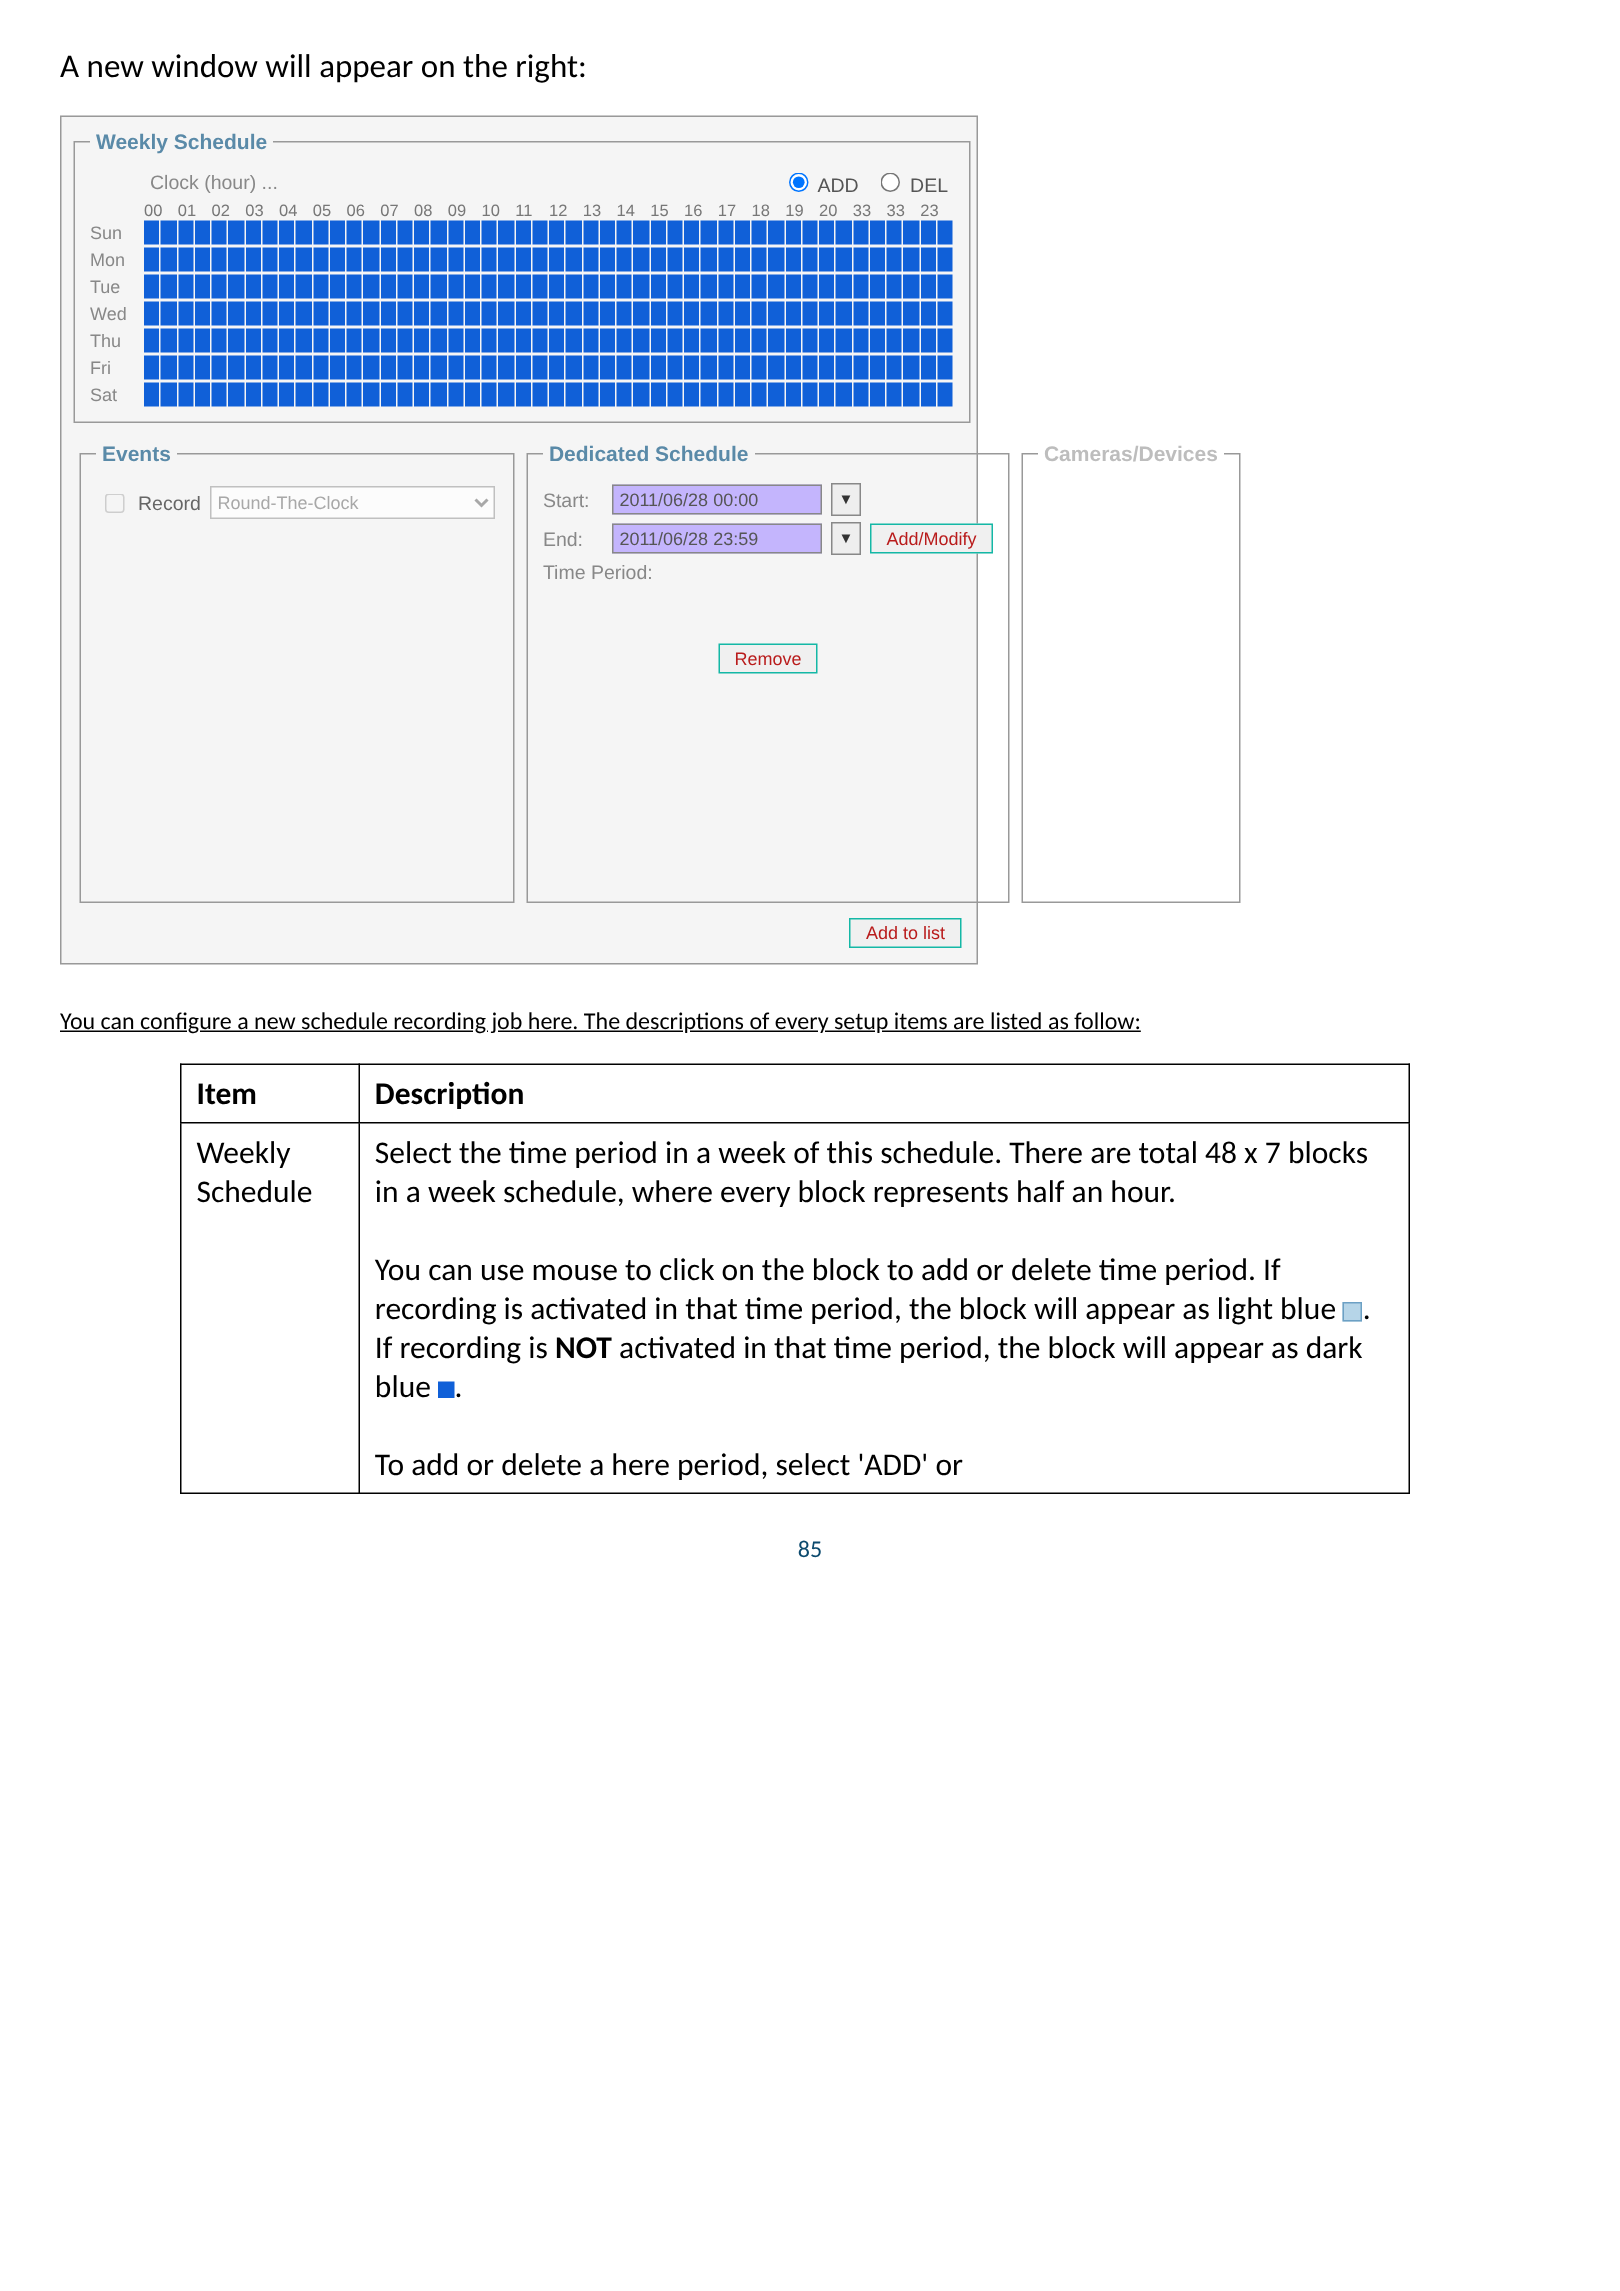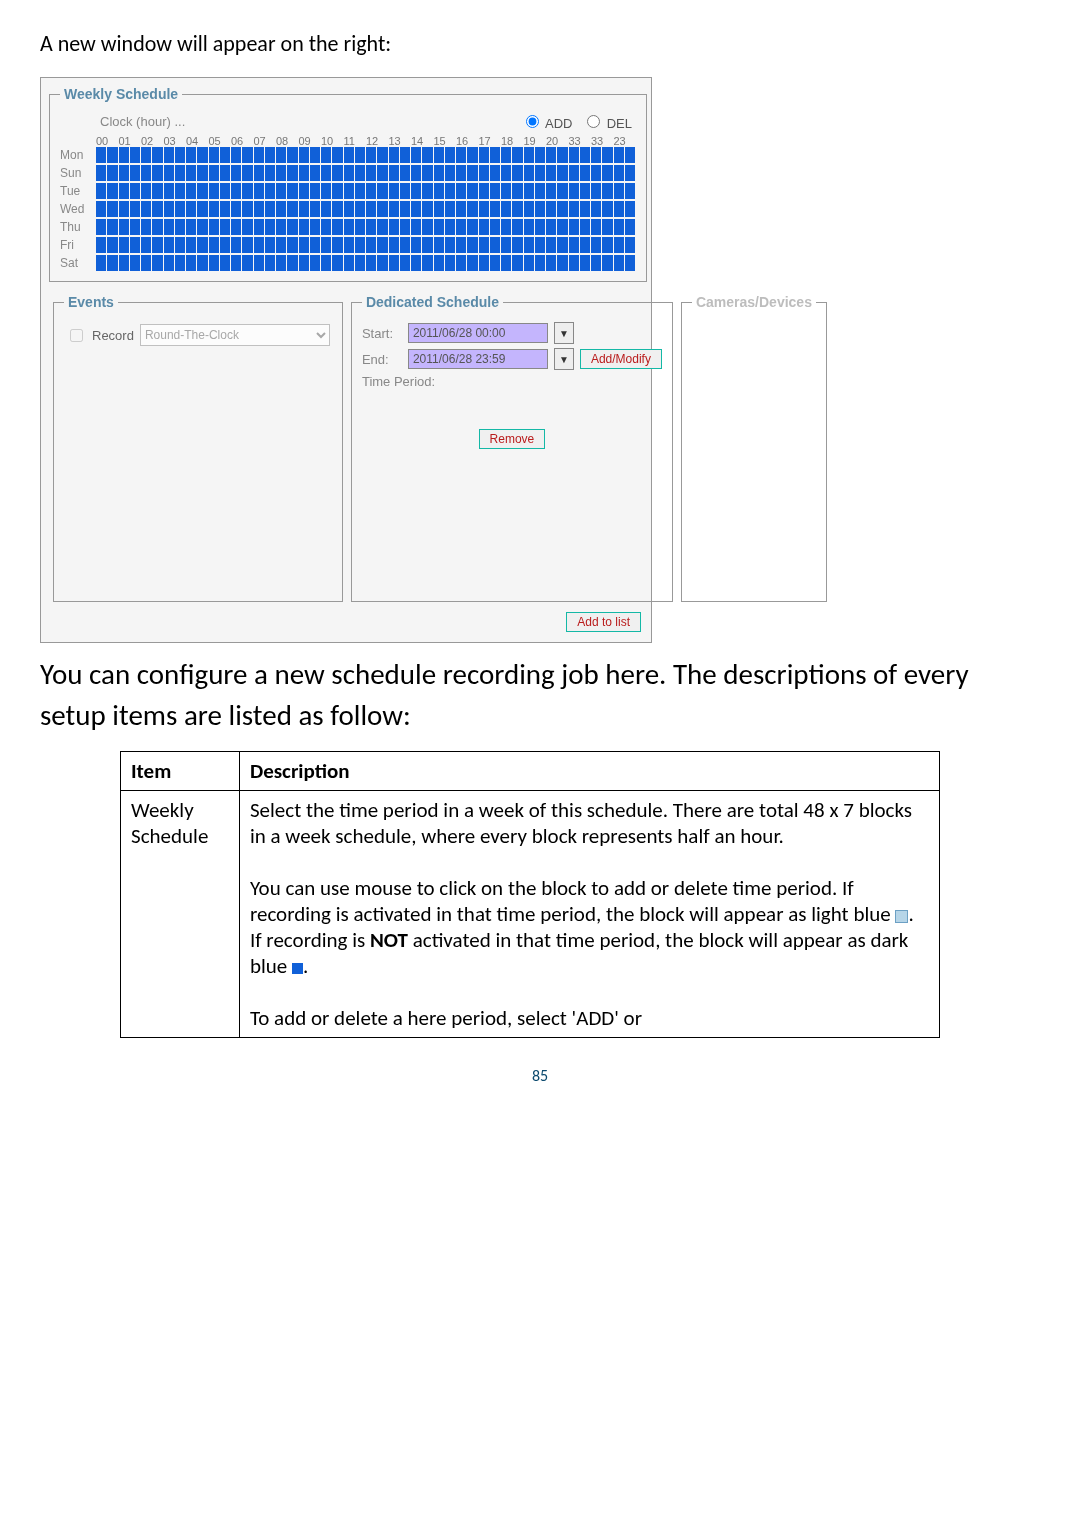--- a/index.html
+++ b/index.html
@@ -142,23 +142,24 @@
     flex: 0 0 180px;
     height: 18px;
     border: 1px solid #888;
     background: #fff;
   }
   .addlist-row {
     text-align: right;
     padding: 6px 10px 10px;
   }
   .doc-para {
-    font-size: 29px;
-    margin: 11px 0 16px 0;
+    font-size: 16px;
+    margin: 28px 0 16px 0;
     line-height: 1.4;
+    text-decoration: underline;
   }
   table.desc-table {
     border-collapse: collapse;
     width: 820px;
     margin-left: 80px;
     font-size: 21px;
   }
   table.desc-table th, table.desc-table td {
     border: 1px solid #000;
     padding: 6px 10px;
@@ -225,74 +226,74 @@
         <span>17</span>
         <span>18</span>
         <span>19</span>
         <span>20</span>
         <span>33</span>
         <span>33</span>
         <span>23</span>
       </div>
     <div id="day-grid">
         <div class="grid-row">
+          <div class="day-label">Sun</div>
+          <div class="blocks">
+            <div class="block"></div>
+            <div class="block"></div>
+            <div class="block"></div>
+            <div class="block"></div>
+            <div class="block"></div>
+            <div class="block"></div>
+            <div class="block"></div>
+            <div class="block"></div>
+            <div class="block"></div>
+            <div class="block"></div>
+            <div class="block"></div>
+            <div class="block"></div>
+            <div class="block"></div>
+            <div class="block"></div>
+            <div class="block"></div>
+            <div class="block"></div>
+            <div class="block"></div>
+            <div class="block"></div>
+            <div class="block"></div>
+            <div class="block"></div>
+            <div class="block"></div>
+            <div class="block"></div>
+            <div class="block"></div>
+            <div class="block"></div>
+            <div class="block"></div>
+            <div class="block"></div>
+            <div class="block"></div>
+            <div class="block"></div>
+            <div class="block"></div>
+            <div class="block"></div>
+            <div class="block"></div>
+            <div class="block"></div>
+            <div class="block"></div>
+            <div class="block"></div>
+            <div class="block"></div>
+            <div class="block"></div>
+            <div class="block"></div>
+            <div class="block"></div>
+            <div class="block"></div>
+            <div class="block"></div>
+            <div class="block"></div>
+            <div class="block"></div>
+            <div class="block"></div>
+            <div class="block"></div>
+            <div class="block"></div>
+            <div class="block"></div>
+            <div class="block"></div>
+            <div class="block"></div>
+          </div>
+        </div>
+        <div class="grid-row">
           <div class="day-label">Mon</div>
-          <div class="blocks">
-            <div class="block"></div>
-            <div class="block"></div>
-            <div class="block"></div>
-            <div class="block"></div>
-            <div class="block"></div>
-            <div class="block"></div>
-            <div class="block"></div>
-            <div class="block"></div>
-            <div class="block"></div>
-            <div class="block"></div>
-            <div class="block"></div>
-            <div class="block"></div>
-            <div class="block"></div>
-            <div class="block"></div>
-            <div class="block"></div>
-            <div class="block"></div>
-            <div class="block"></div>
-            <div class="block"></div>
-            <div class="block"></div>
-            <div class="block"></div>
-            <div class="block"></div>
-            <div class="block"></div>
-            <div class="block"></div>
-            <div class="block"></div>
-            <div class="block"></div>
-            <div class="block"></div>
-            <div class="block"></div>
-            <div class="block"></div>
-            <div class="block"></div>
-            <div class="block"></div>
-            <div class="block"></div>
-            <div class="block"></div>
-            <div class="block"></div>
-            <div class="block"></div>
-            <div class="block"></div>
-            <div class="block"></div>
-            <div class="block"></div>
-            <div class="block"></div>
-            <div class="block"></div>
-            <div class="block"></div>
-            <div class="block"></div>
-            <div class="block"></div>
-            <div class="block"></div>
-            <div class="block"></div>
-            <div class="block"></div>
-            <div class="block"></div>
-            <div class="block"></div>
-            <div class="block"></div>
-          </div>
-        </div>
-        <div class="grid-row">
-          <div class="day-label">Sun</div>
           <div class="blocks">
             <div class="block"></div>
             <div class="block"></div>
             <div class="block"></div>
             <div class="block"></div>
             <div class="block"></div>
             <div class="block"></div>
             <div class="block"></div>
             <div class="block"></div>
             <div class="block"></div>

